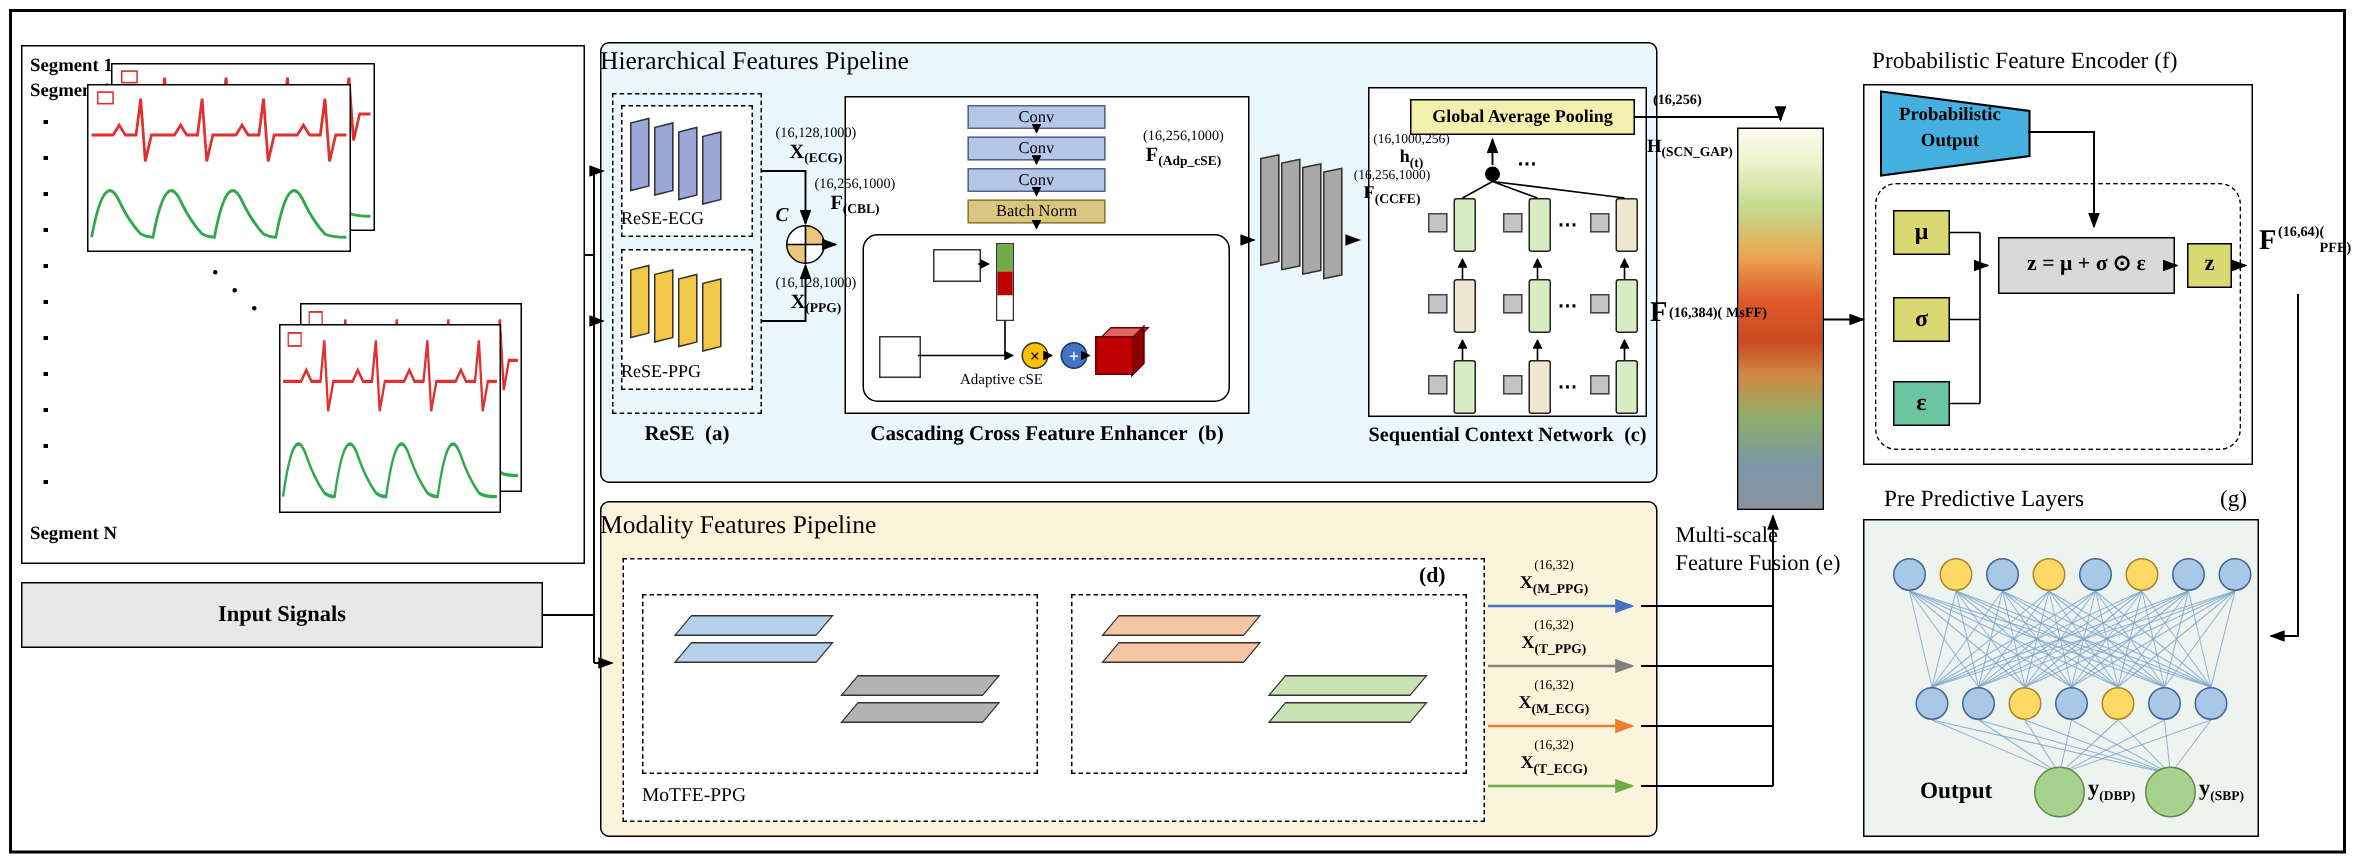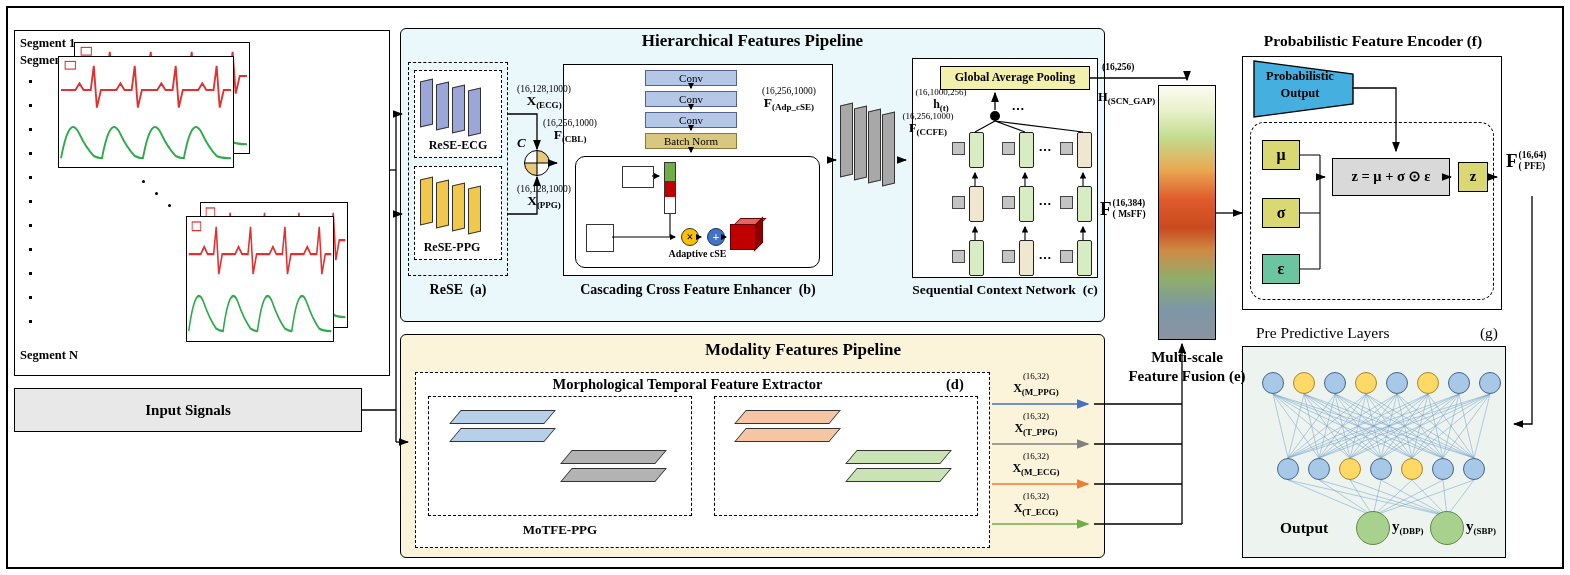--- a/index.html
+++ b/index.html
@@ -3,30 +3,30 @@
 <meta charset="utf-8">
 <style>
   html,body{margin:0;padding:0;background:#fff;}
   #canvas{position:relative;width:1570px;height:575px;background:#fff;
           font-family:"Liberation Serif",serif;color:#000;overflow:hidden;}
   .abs{position:absolute;}
   #frame{position:absolute;left:6px;top:6px;width:1554px;height:559px;border:2px solid #000;pointer-events:none;z-index:7;}
   .box{position:absolute;border:1.5px solid #000;box-sizing:border-box;background:#fff;}
   .thin{border-width:1.2px;}
   .dashed{border-style:dashed;}
-  .title{font-weight:bold;text-align:center;position:absolute;z-index:6;}
+  .title{font-weight:normal;position:absolute;z-index:6;}
   .cap{position:absolute;display:flex;justify-content:center;gap:7px;font-weight:bold;z-index:6;}
   .lbl{position:absolute;text-align:center;line-height:1.1;z-index:6;}
   .lbl .d{display:block;font-size:9.5px;}
   .lbl .s{display:block;font-size:13.5px;font-weight:bold;}
   .lbl.sm .d{font-size:9px;} .lbl.sm .s{font-size:12px;}
   sub{font-size:9px;vertical-align:-3px;}
   .fss{position:absolute;display:flex;align-items:center;z-index:6;}
   .fss .F{font-size:19px;font-weight:bold;}
-  .fss .col{display:flex;flex-direction:column;font-size:9.5px;font-weight:bold;line-height:1.15;margin-left:1px;}
+  .fss .col{display:flex;flex-direction:row;font-size:9.5px;font-weight:bold;line-height:1.15;margin-left:1px;}
   .slab{position:absolute;border:1px solid #333;box-sizing:border-box;}
   .rese-slab{width:13px;height:46px;transform:skewY(-14deg);}
   .gray-slab{width:13px;height:72px;transform:skewY(-12deg);background:var(--slab_gray,#a8a8a8);}
   .c-reseecg{background:var(--rese_ecg,#9aa7d8);} .c-reseppg{background:var(--rese_ppg,#f2c84b);}
   .plate{position:absolute;width:95px;height:14px;border:1.2px solid #333;transform:skewX(-40deg);box-sizing:border-box;}
   .p-blue{background:var(--plate_blue,#b7d0ea);} .p-gray{background:var(--plate_gray,#b3b3b3);}
   .p-orange{background:var(--plate_orange,#f6c6a4);} .p-green{background:var(--plate_green,#c9e3b4);}
   .blk{position:absolute;border:1px solid #55618c;box-sizing:border-box;text-align:center;font-size:11px;z-index:2;}
   .scn-unit{position:absolute;width:34px;height:38px;z-index:2;}
   .scn-sq{position:absolute;left:0;top:10px;width:11px;height:11px;background:#c4c4c4;border:1px solid #444;}
@@ -227,21 +227,20 @@
   </div>
 
   <div class="abs" style="left:1102px;top:62px;font-size:9.5px;font-weight:bold;z-index:6">(16,256)</div>
   <div class="abs" style="left:1098px;top:90px;font-size:12.5px;font-weight:bold;z-index:6">
     <b>H</b><sub>(SCN_GAP)</sub>
   </div>
 
   <div class="box" style="left:400px;top:334px;width:705px;height:224px;background:var(--mfp_bg,#fcf4da);border-radius:6px;"></div>
   <div class="title" style="left:400px;top:340px;width:806px;font-size:17px;">Modality Features Pipeline</div>
   <div class="box thin dashed" style="left:415px;top:372px;width:575px;height:176px;"></div>
-  <div class="title" style="left:415px;top:376px;width:545px;font-size:14.5px;">Morphological Temporal Feature Extractor</div>
   <div class="abs" style="left:946px;top:376px;font-size:14.5px;font-weight:bold;z-index:6">(d)</div>
 
   <div class="box thin dashed" style="left:428px;top:396px;width:264px;height:120px;background:transparent;"></div>
   <div class="abs">
     <div class="plate p-blue" style="left:455px;top:410px;"></div>
     <div class="plate p-blue" style="left:455px;top:428px;"></div>
     <div class="plate p-gray" style="left:566px;top:450px;"></div>
     <div class="plate p-gray" style="left:566px;top:468px;"></div>
   </div>
   <div class="title" style="left:428px;top:522px;width:264px;font-size:13px;">MoTFE-PPG</div>

